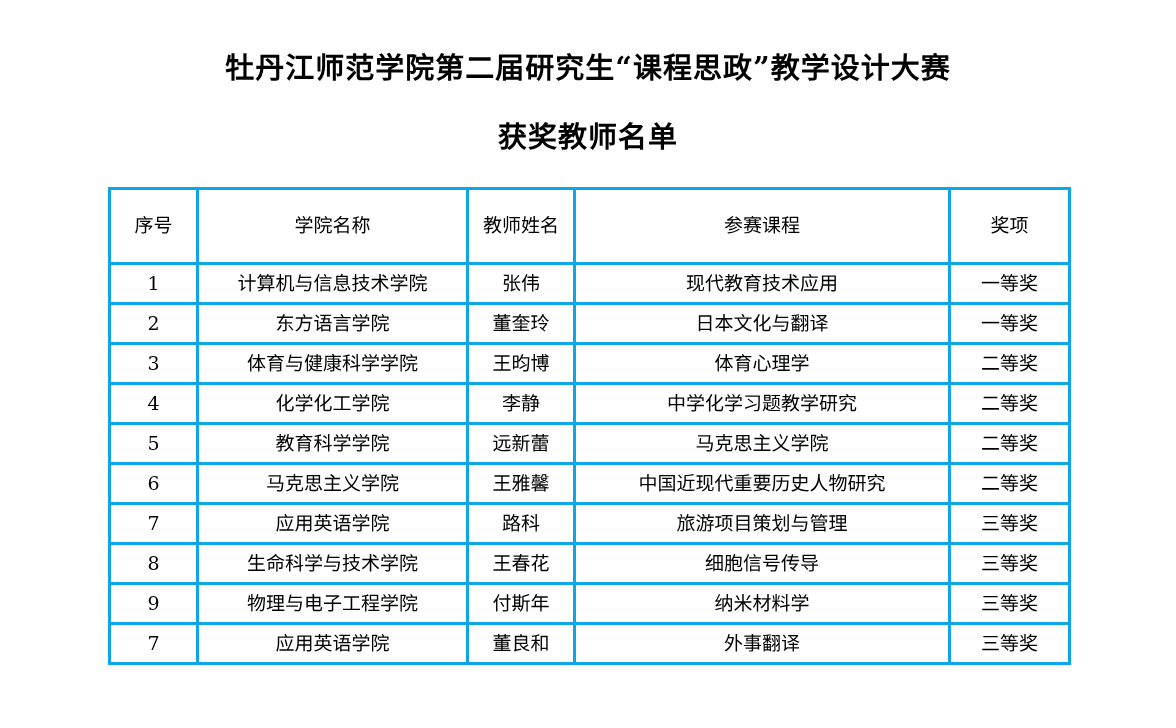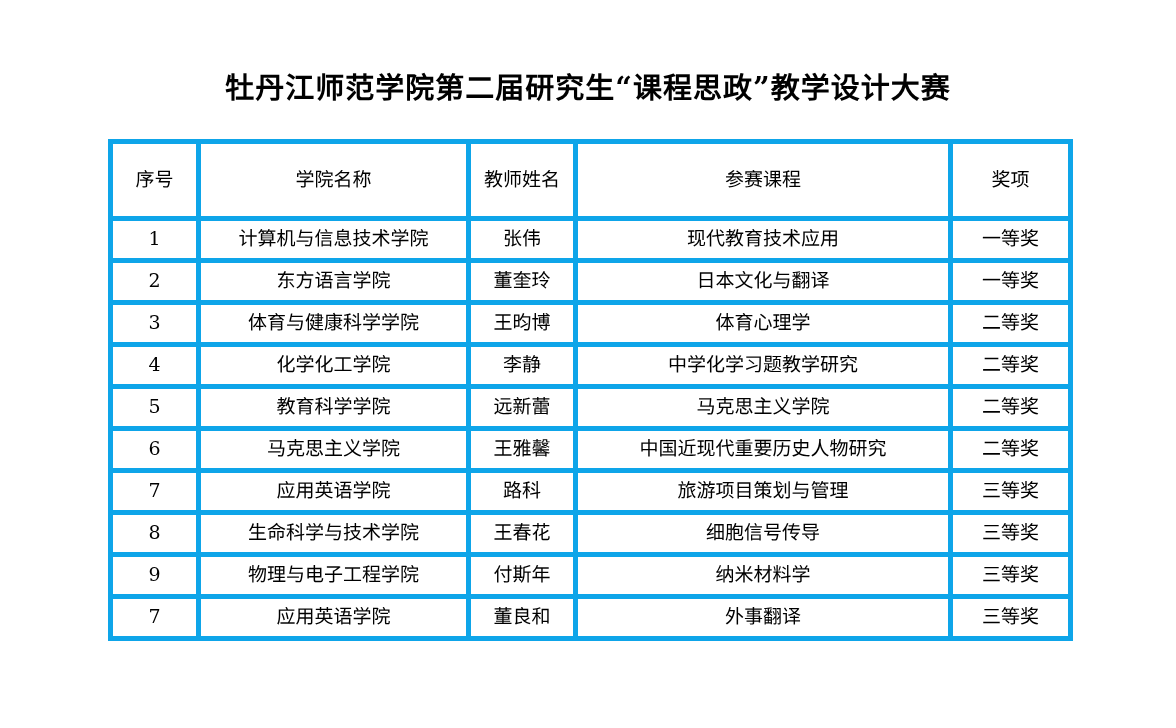--- a/index.html
+++ b/index.html
@@ -15,21 +15,21 @@
     overflow: hidden;
   }
   .page {
     position: relative;
     width: 1176px;
     height: 728px;
     box-sizing: border-box;
   }
   .title-block {
     text-align: center;
-    padding-top: 68px;
+    padding-top: 48px;
   }
   .title-line-1 {
     font-size: 29px;
     font-weight: bold;
     letter-spacing: 1px;
     line-height: 1.4;
   }
   .title-line-2 {
     font-size: 29px;
     font-weight: bold;
@@ -41,21 +41,21 @@
     margin: 30px auto 0 auto;
     width: 960px;
   }
   table.award-table {
     border-collapse: collapse;
     width: 100%;
     table-layout: fixed;
   }
   table.award-table th,
   table.award-table td {
-    border: 5px solid #0ea5e9;
+    border: 3px solid #0ea5e9;
     text-align: center;
     vertical-align: middle;
     font-size: 19px;
     font-weight: normal;
     padding: 0;
     height: 37px;
     line-height: 1.25;
   }
   table.award-table thead th {
     height: 72px;
@@ -67,20 +67,21 @@
   .col-course { width: 375px; }
   .col-award { width: 120px; }
 </style>
 </head>
 <body>
 
 <div class="page">
 
   <div class="title-block">
     <div class="title-line-1">牡丹江师范学院第二届研究生“课程思政”教学设计大赛</div>
+    <div class="title-line-2">获奖教师名单</div>
   </div>
 
   <div class="table-wrap">
     <table class="award-table">
       <colgroup>
         <col class="col-seq">
         <col class="col-college">
         <col class="col-teacher">
         <col class="col-course">
         <col class="col-award">

